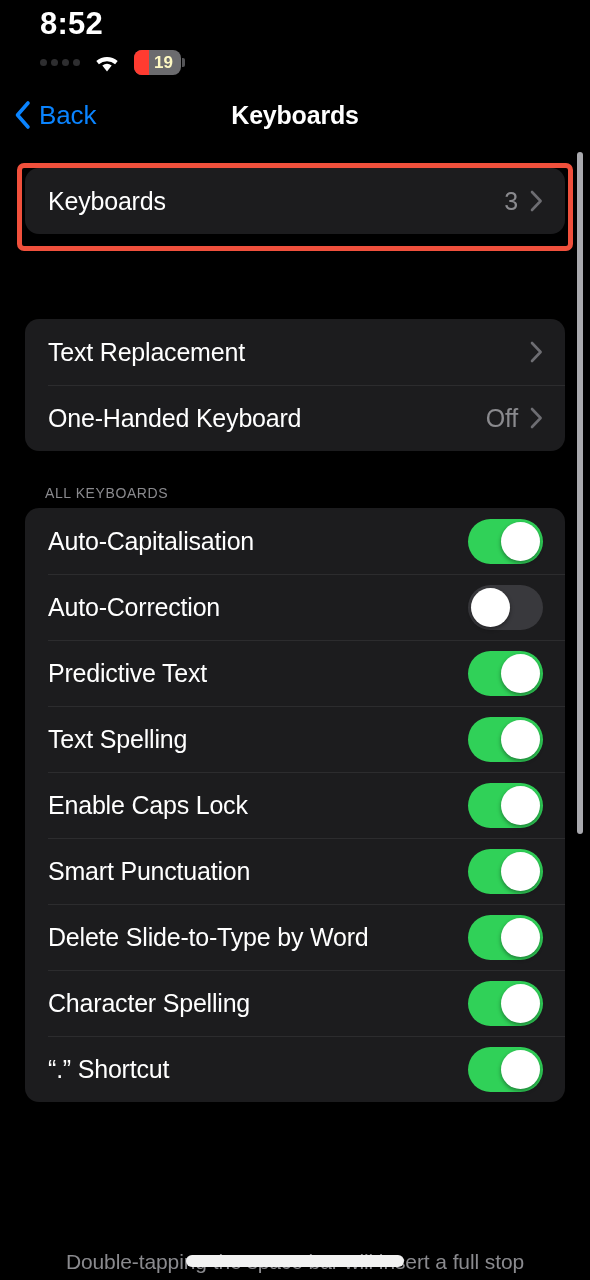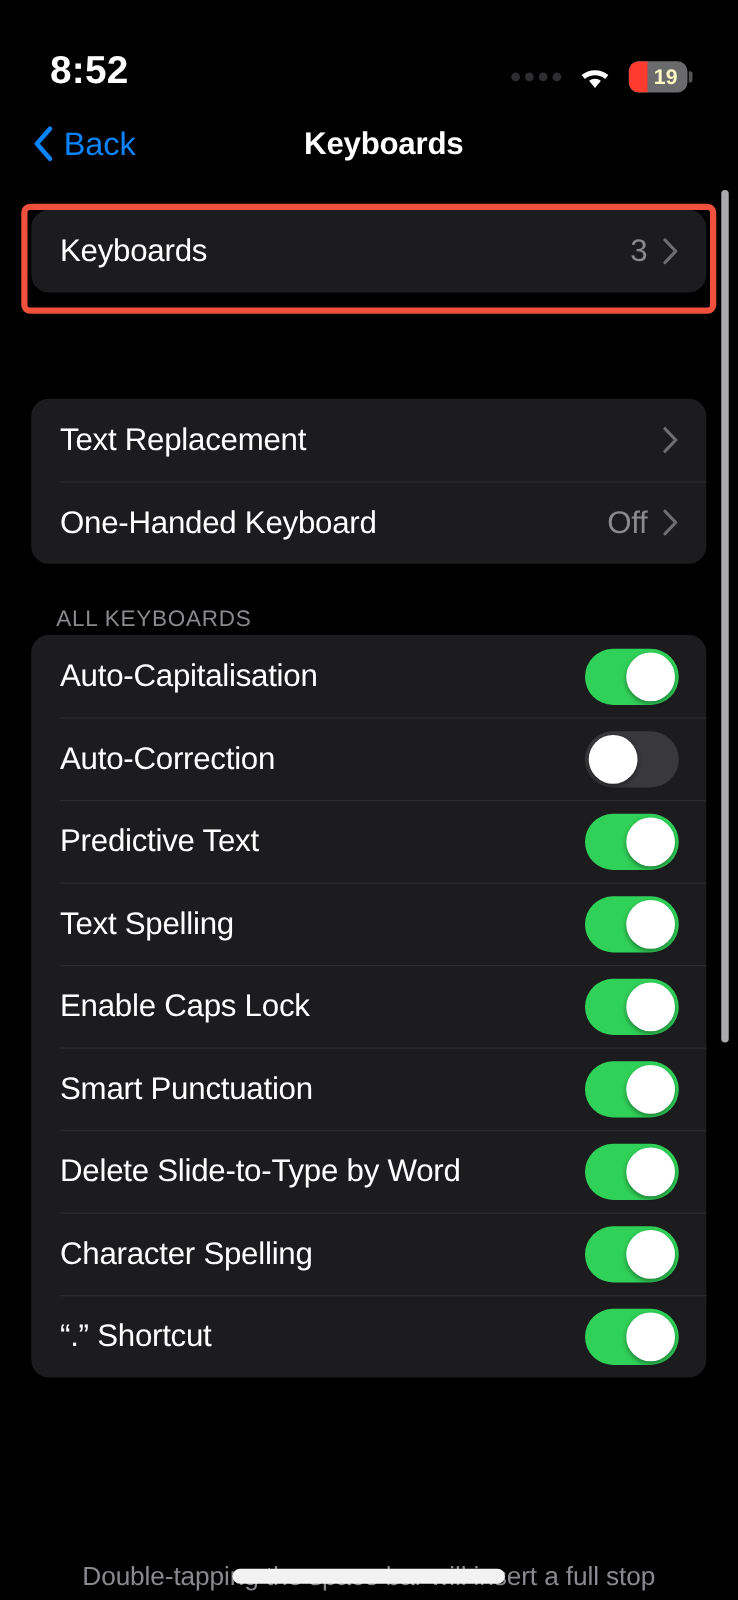--- a/index.html
+++ b/index.html
@@ -17,23 +17,24 @@
     position: relative;
   }
 
   
   .status-bar {
     position: absolute;
     top: 0; left: 0;
     width: 590px;
     height: 74px;
     display: flex;
-    align-items: flex-end;
+    align-items: flex-start;
     justify-content: space-between;
     padding: 0 36px 0 40px;
+    flex-direction: column;
   }
 
   .status-time {
     font-size: 31px;
     font-weight: bold;
     letter-spacing: 0.2px;
     color: #ffffff;
     margin-top: 6px;
   }
 
@@ -86,21 +87,21 @@
   .battery-cap {
     width: 3px; height: 9px;
     background: #545457;
     border-radius: 0 2px 2px 0;
     margin-left: 1px;
   }
 
   
   .nav-bar {
     position: absolute;
-    top: 88px; left: 12px;
+    top: 88px; left: 0;
     width: 568px;
     height: 54px;
   }
   .nav-back {
     position: absolute;
     left: 14px; top: 0;
     height: 54px;
     display: flex;
     align-items: center;
     gap: 8px;
@@ -198,21 +199,21 @@
     box-shadow: 0 2px 4px rgba(0,0,0,.4);
     transition: left .15s;
   }
   .toggle.on  .knob { left: 33px; }
   .toggle.off .knob { left: 3px; }
 
   
   .section-header {
     position: absolute;
     left: 45px;
-    font-size: 18px;
+    font-size: 14px;
     letter-spacing: 0.6px;
     color: #8a8a8e;
     text-transform: uppercase;
   }
 
   
   .footer-note {
     position: absolute;
     left: 0; top: 1250px;
     width: 590px;

